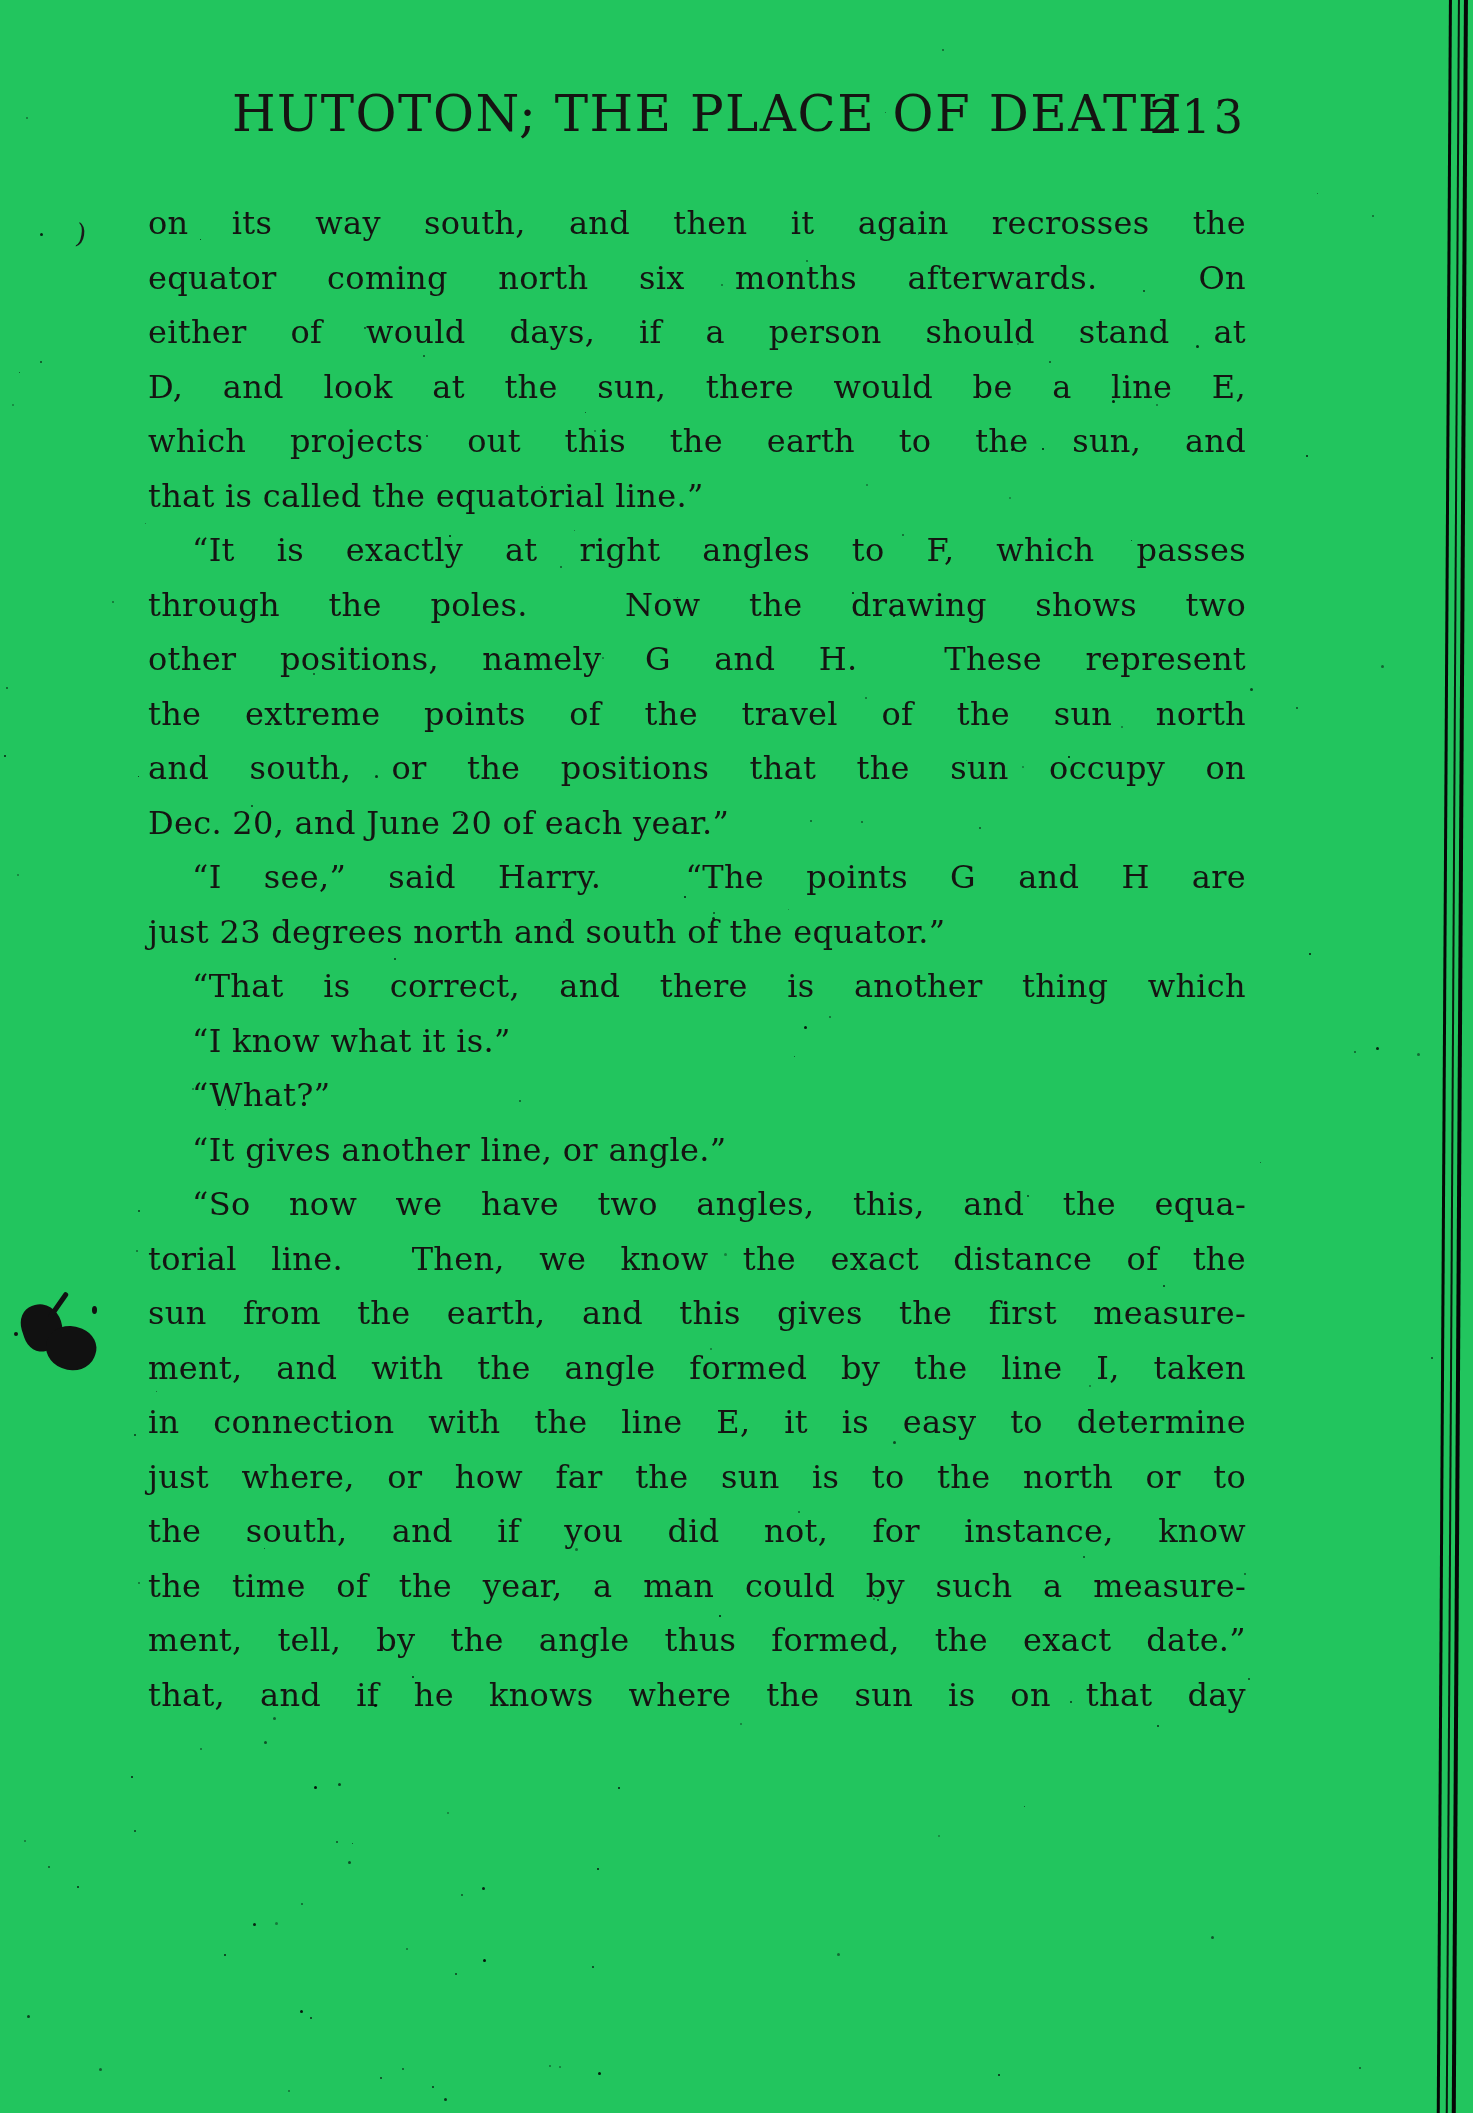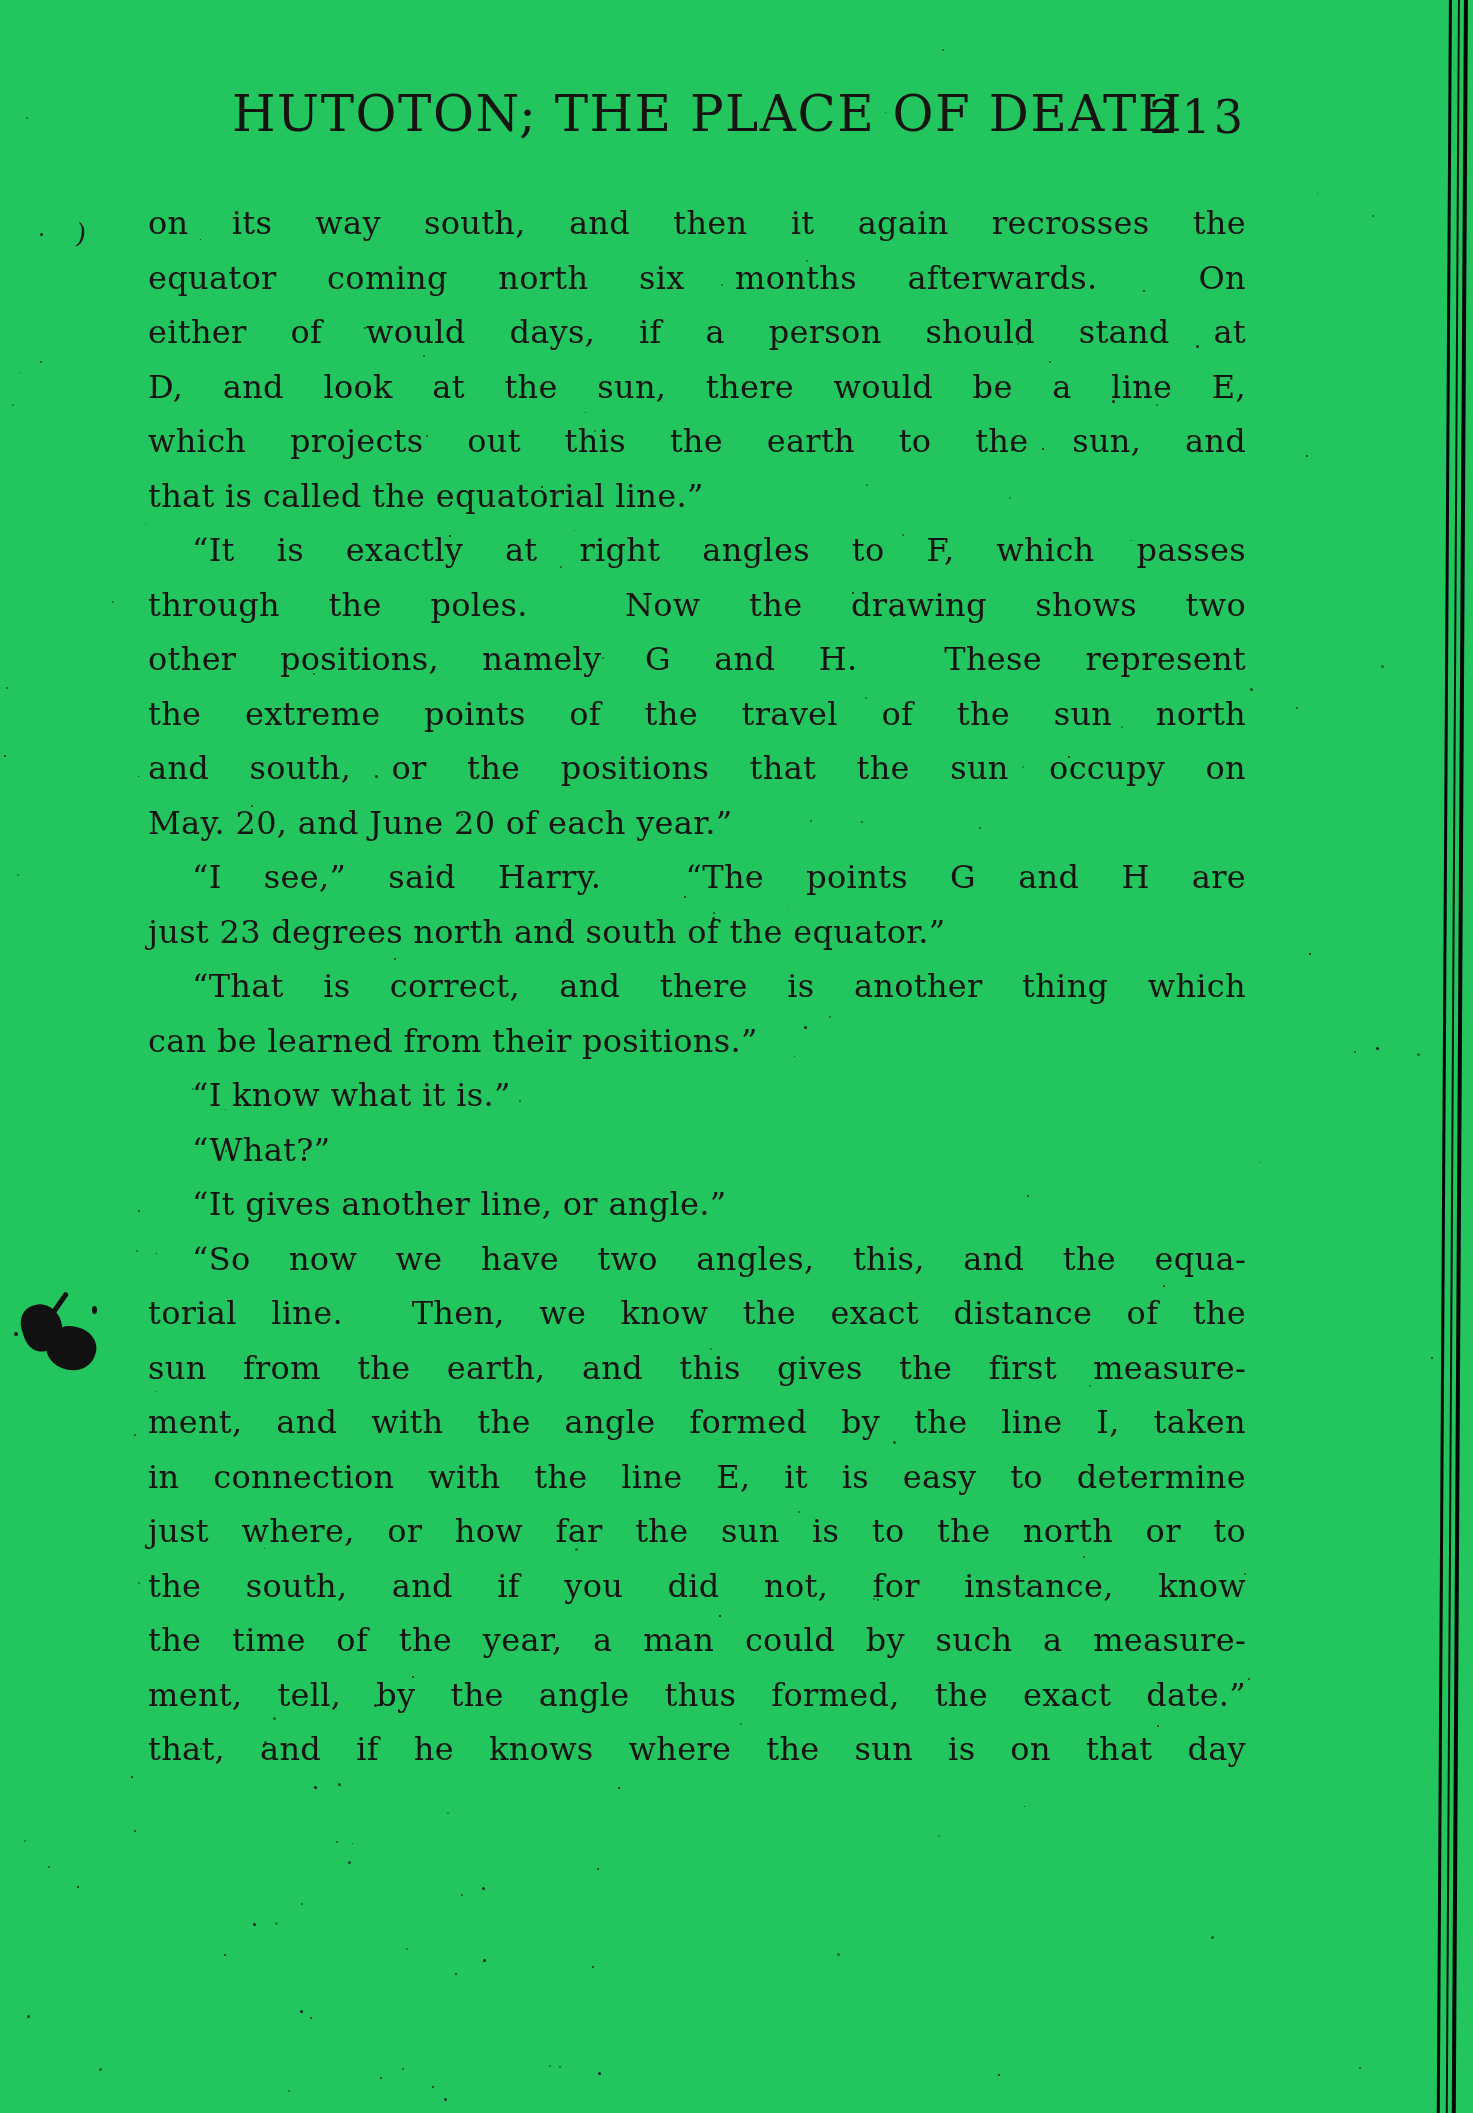--- a/index.html
+++ b/index.html
@@ -74,25 +74,24 @@
       <div class="line j">equator coming north six months afterwards.  On</div>
       <div class="line j">either of would days, if a person should stand at</div>
       <div class="line j">D, and look at the sun, there would be a line E,</div>
       <div class="line j">which projects out this the earth to the sun, and</div>
       <div class="line">that is called the equatorial line.”</div>
       <div class="line j ind">“It is exactly at right angles to F, which passes</div>
       <div class="line j">through the poles.  Now the drawing shows two</div>
       <div class="line j">other positions, namely G and H.  These represent</div>
       <div class="line j">the extreme points of the travel of the sun north</div>
       <div class="line j">and south, or the positions that the sun occupy on</div>
-      <div class="line">May. 20, and June 20 of each year.”</div>
+      <div class="line">Dec. 20, and June 20 of each year.”</div>
       <div class="line j ind">“I see,” said Harry.  “The points G and H are</div>
       <div class="line">just 23 degrees north and south of the equator.”</div>
       <div class="line j ind">“That is correct, and there is another thing which</div>
-      <div class="line">can be learned from their positions.”</div>
       <div class="line ind">“I know what it is.”</div>
       <div class="line ind">“What?”</div>
       <div class="line ind">“It gives another line, or angle.”</div>
       <div class="line j ind">“So now we have two angles, this, and the equa-</div>
       <div class="line j">torial line.  Then, we know the exact distance of the</div>
       <div class="line j">sun from the earth, and this gives the first measure-</div>
       <div class="line j">ment, and with the angle formed by the line I, taken</div>
       <div class="line j">in connection with the line E, it is easy to determine</div>
       <div class="line j">just where, or how far the sun is to the north or to</div>
       <div class="line j">the south, and if you did not, for instance, know</div>

